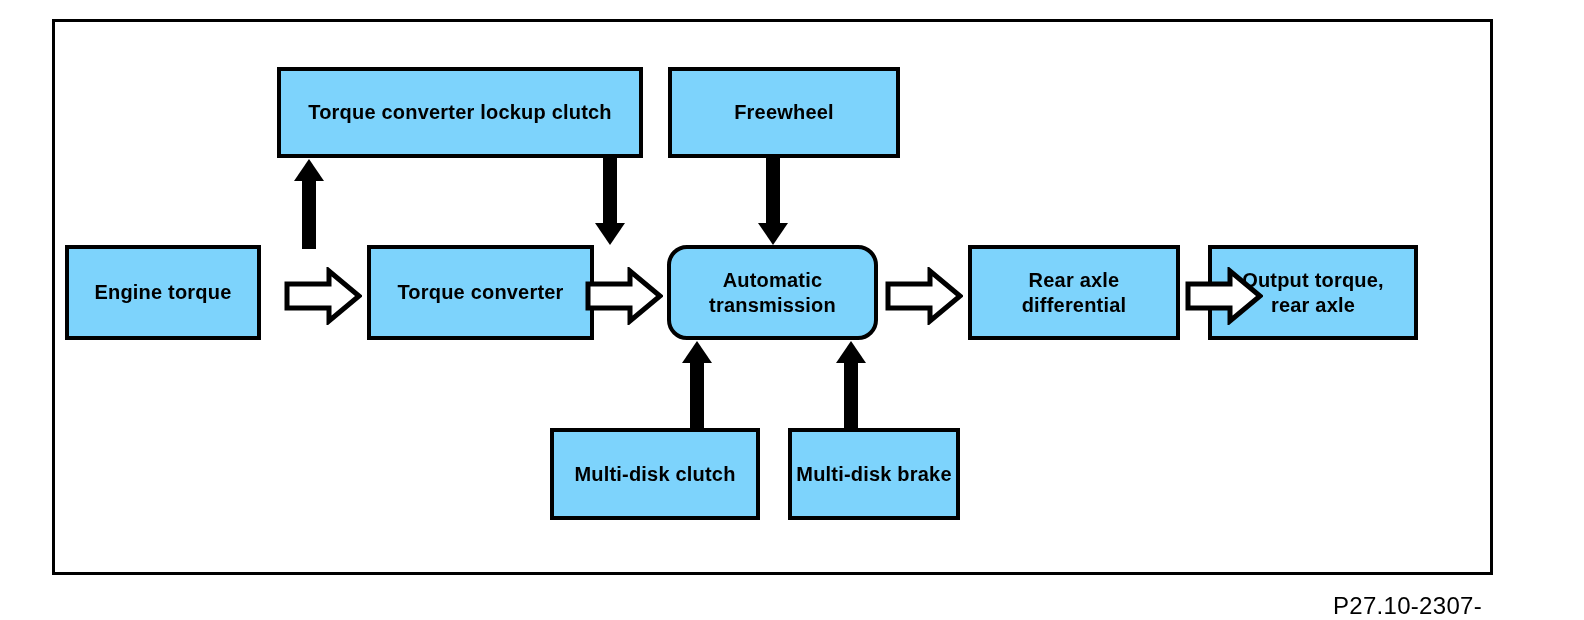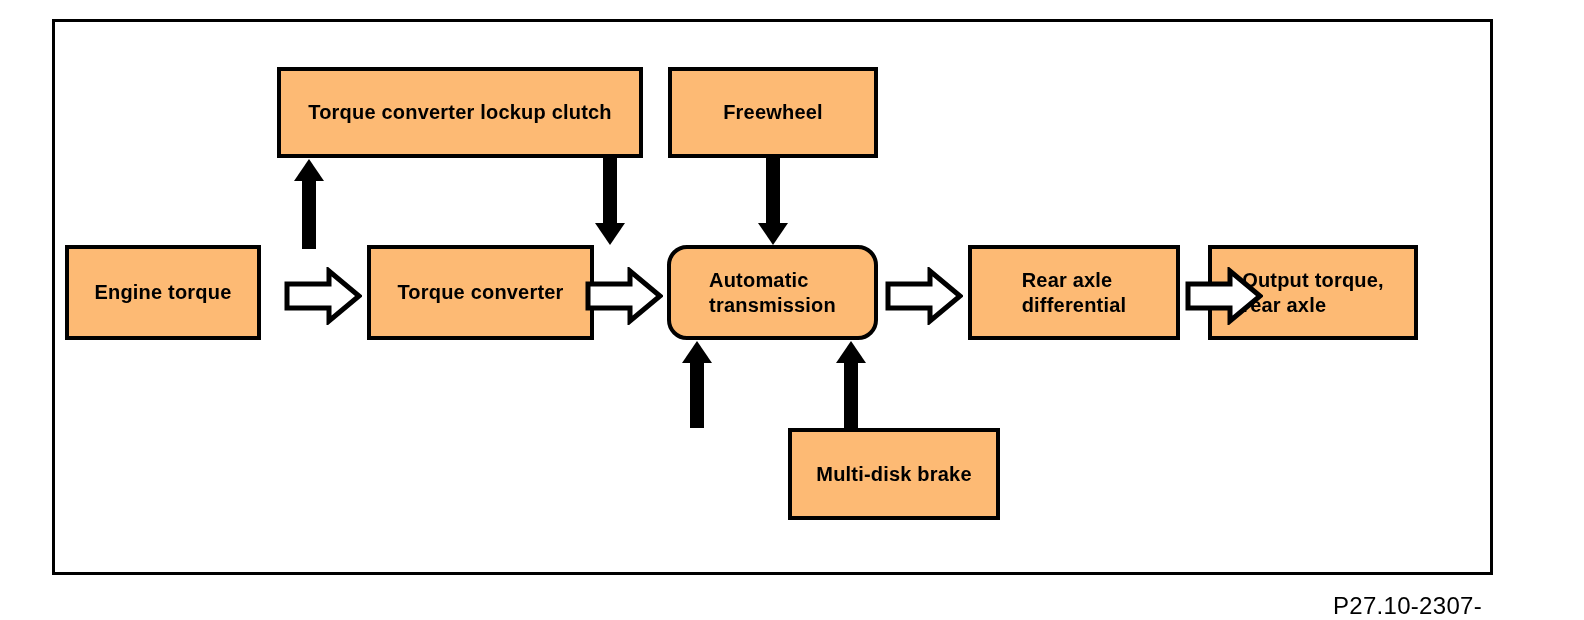--- a/index.html
+++ b/index.html
@@ -21,44 +21,44 @@
     left: 52px;
     top: 19px;
     width: 1435px;
     height: 550px;
     border: 3px solid #000000;
     background: #ffffff;
   }
   .box {
     position: absolute;
     border: 4px solid #000000;
-    background: #fdba74;
+    background: #7dd3fc;
     display: flex;
     align-items: center;
     justify-content: center;
-    text-align: left;
+    text-align: center;
     font-weight: bold;
     font-size: 20px;
     line-height: 1.25;
     white-space: pre-line;
     box-sizing: border-box;
     letter-spacing: 0.2px;
   }
   
   .box-lockup        { left: 277px; top: 67px;  width: 366px; height: 91px; }
-  .box-freewheel     { left: 668px; top: 67px;  width: 210px; height: 91px; }
+  .box-freewheel     { left: 668px; top: 67px;  width: 232px; height: 91px; }
   
   .box-engine        { left: 65px;  top: 245px; width: 196px; height: 95px; }
   .box-converter     { left: 367px; top: 245px; width: 227px; height: 95px; }
   .box-transmission  { left: 667px; top: 245px; width: 211px; height: 95px; border-radius: 20px; }
   .box-differential  { left: 968px; top: 245px; width: 212px; height: 95px; }
   .box-output        { left: 1208px;top: 245px; width: 210px; height: 95px; }
   
   .box-mdclutch      { left: 550px; top: 428px; width: 210px; height: 92px; }
-  .box-mdbrake       { left: 788px; top: 428px; width: 212px; height: 92px; }
+  .box-mdbrake       { left: 788px; top: 428px; width: 172px; height: 92px; }
 
   
   .varrow { position: absolute; width: 30px; }
   .varrow .shaft {
     position: absolute;
     left: 8px;
     width: 14px;
     background: #000000;
   }
   .varrow .head {
@@ -111,20 +111,21 @@
 
   <div class="box box-engine">Engine torque</div>
   <div class="box box-converter">Torque converter</div>
   <div class="box box-transmission">Automatic
 transmission</div>
   <div class="box box-differential">Rear axle
 differential</div>
   <div class="box box-output">Output torque,
 rear axle</div>
 
+  <div class="box box-mdclutch">Multi-disk clutch</div>
   <div class="box box-mdbrake">Multi-disk brake</div>
 
   <div class="varrow up arrow-up-lockup">
     <div class="head"></div>
     <div class="shaft"></div>
   </div>
   <div class="varrow down arrow-down-lockup">
     <div class="shaft"></div>
     <div class="head"></div>
   </div>

